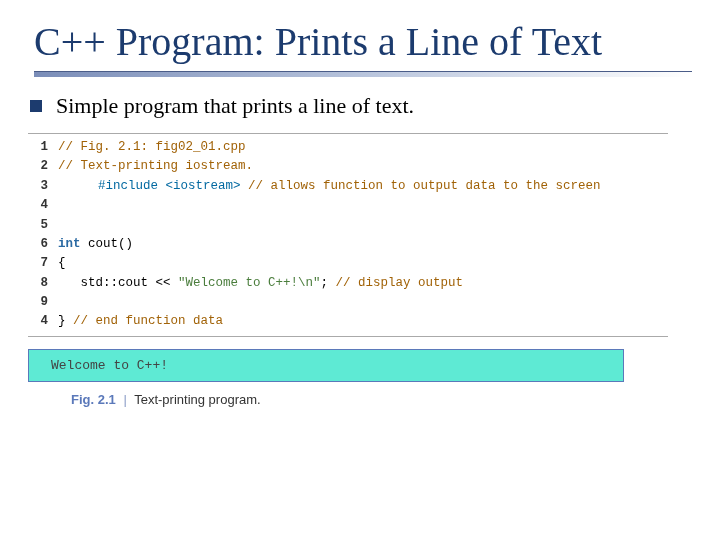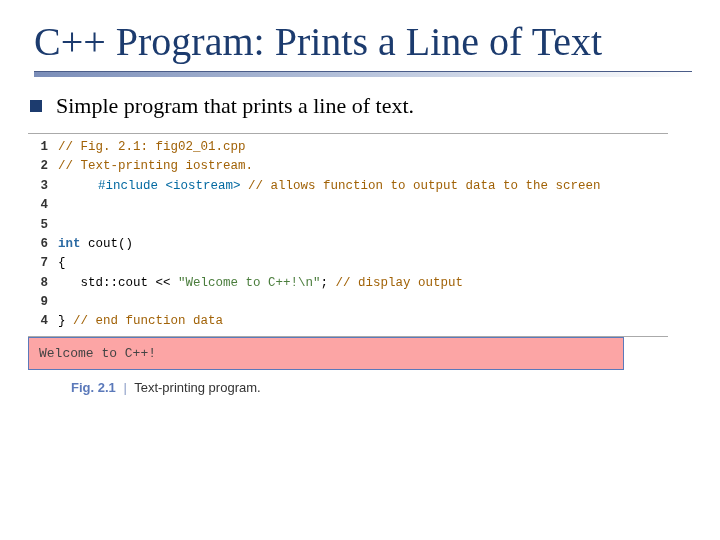--- a/index.html
+++ b/index.html
@@ -71,27 +71,28 @@
     flex-shrink: 0;
   }
   .code-content {
     white-space: pre;
   }
   .c-comment { color: #a16207; }
   .c-pre     { color: #0369a1; font-weight: normal; margin-left: 40px; }
   .c-string  { color: #4a7d3c; }
   .c-keyword { color: #2b6aa3; font-weight: bold; text-align: right; }
   .output-box {
+    margin-top: 12px;
     width: 596px;
     border: 1px solid #5b79ba;
-    padding: 8px 10px;
+    padding: 8px 22px;
     font-family: Consolas, 'Courier New', monospace;
     font-size: 13px;
     color: #444;
-    background: #fca5a5;
+    background: #5eead4;
   }
   .caption {
     margin-top: 10px;
     font-family: Arial, Helvetica, sans-serif;
     font-size: 13px;
     color: #333;
   }
   .fig-label {
     color: #5b79ba;
     font-weight: bold;

